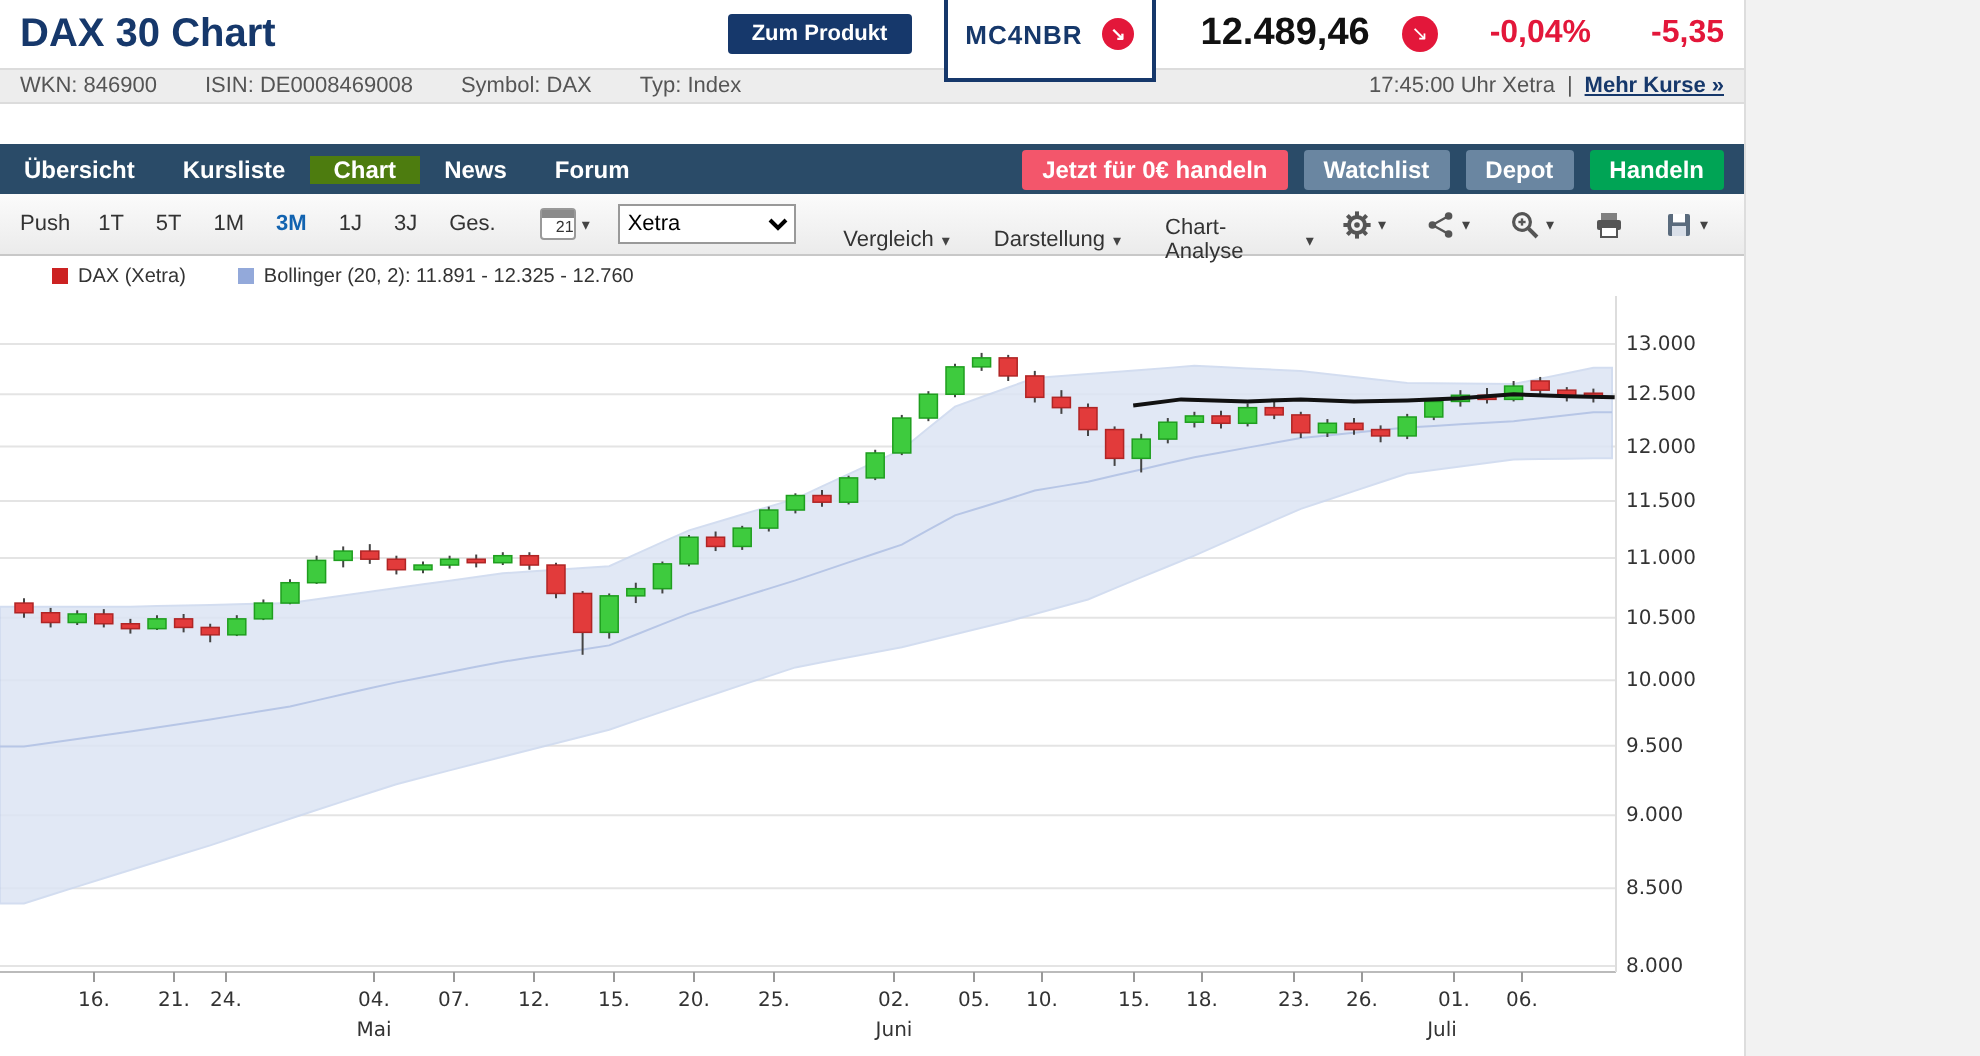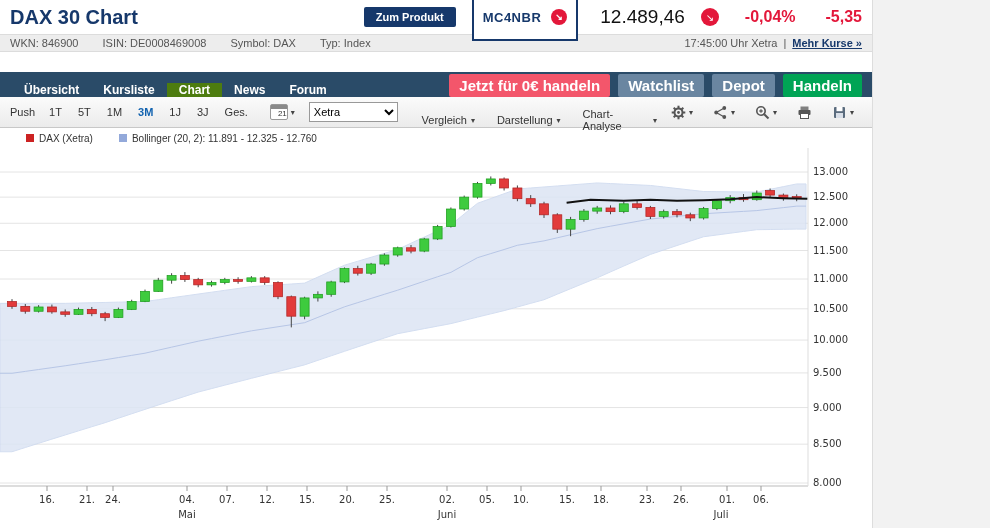--- a/index.html
+++ b/index.html
@@ -12,39 +12,39 @@
   .title{font-size:20px;font-weight:bold;color:#16386b;}
   .header-right{margin-left:auto;display:flex;align-items:center;gap:16px;}
   .btn-primary{background:#16386b;color:#fff;font-size:11px;font-weight:bold;border:none;
                padding:4px 12px;border-radius:2px;cursor:pointer;font-family:inherit;}
   .mc-btn{display:flex;align-items:center;gap:10px;border:2px solid #16386b;background:#fff;
           color:#16386b;font-weight:bold;font-size:13px;padding:14px 9px;cursor:pointer;
           font-family:inherit;letter-spacing:.5px;}
   .red-circle{width:16px;height:16px;border-radius:50%;background:#e3173a;color:#fff;
               display:inline-flex;align-items:center;justify-content:center;font-size:9px;flex:none;}
   .red-circle.big{width:18px;height:18px;font-size:10px;}
-  .price{font-size:19px;font-weight:normal;color:#111;margin-left:6px;}
+  .price{font-size:19px;font-weight:bold;color:#111;margin-left:6px;}
   .chg{font-size:16px;font-weight:bold;color:#e3173a;}
   .chg.pct{margin-left:10px;}
   .chg.abs{margin-left:14px;}
 
   
   .infobar{height:18px;background:#ededed;border-top:1px solid #dcdcdc;border-bottom:1px solid #dcdcdc;
            display:flex;align-items:center;padding:0 10px;font-size:11px;color:#555;gap:24px;}
   .infobar-right{margin-left:auto;display:flex;align-items:center;gap:6px;}
   .more-link{color:#16386b;font-weight:bold;text-decoration:underline;cursor:pointer;}
   .gap{height:20px;background:#fff;}
 
   
-  .navbar{height:25px;background:#2a4b68;display:flex;align-items:flex-end;padding-left:12px;}
+  .navbar{height:25px;background:#2a4b68;display:flex;align-items:center;padding-left:0;}
   .nav-tabs{display:flex;align-items:stretch;}
   .nav-tab{color:#fff;font-size:12px;font-weight:bold;padding:0 12px;display:flex;align-items:center;cursor:pointer;}
   .nav-tab.active{background:#4d7c0f;}
   .nav-actions{margin-left:auto;display:flex;align-items:center;gap:8px;padding-right:10px;}
-  .nav-btn{font-size:15px;font-weight:bold;color:#fff;border:none;padding:3px 10px;border-radius:2px;
+  .nav-btn{font-size:12px;font-weight:bold;color:#fff;border:none;padding:3px 10px;border-radius:2px;
            cursor:pointer;white-space:nowrap;font-family:inherit;}
 
   
   .toolbar{height:31px;background:linear-gradient(#fbfbfb,#ebebeb);border-bottom:1px solid #c8c8c8;
            display:flex;align-items:center;padding:0 10px;font-size:11px;color:#333;gap:14px;}
   .periods{display:flex;gap:16px;}
   .period{cursor:pointer;}
   .period.active{color:#1263b0;font-weight:bold;}
   .cal{display:flex;align-items:center;gap:3px;cursor:pointer;margin-left:8px;}
   .cal-box{width:18px;height:16px;border:1px solid #999;background:#fff;border-radius:2px;

